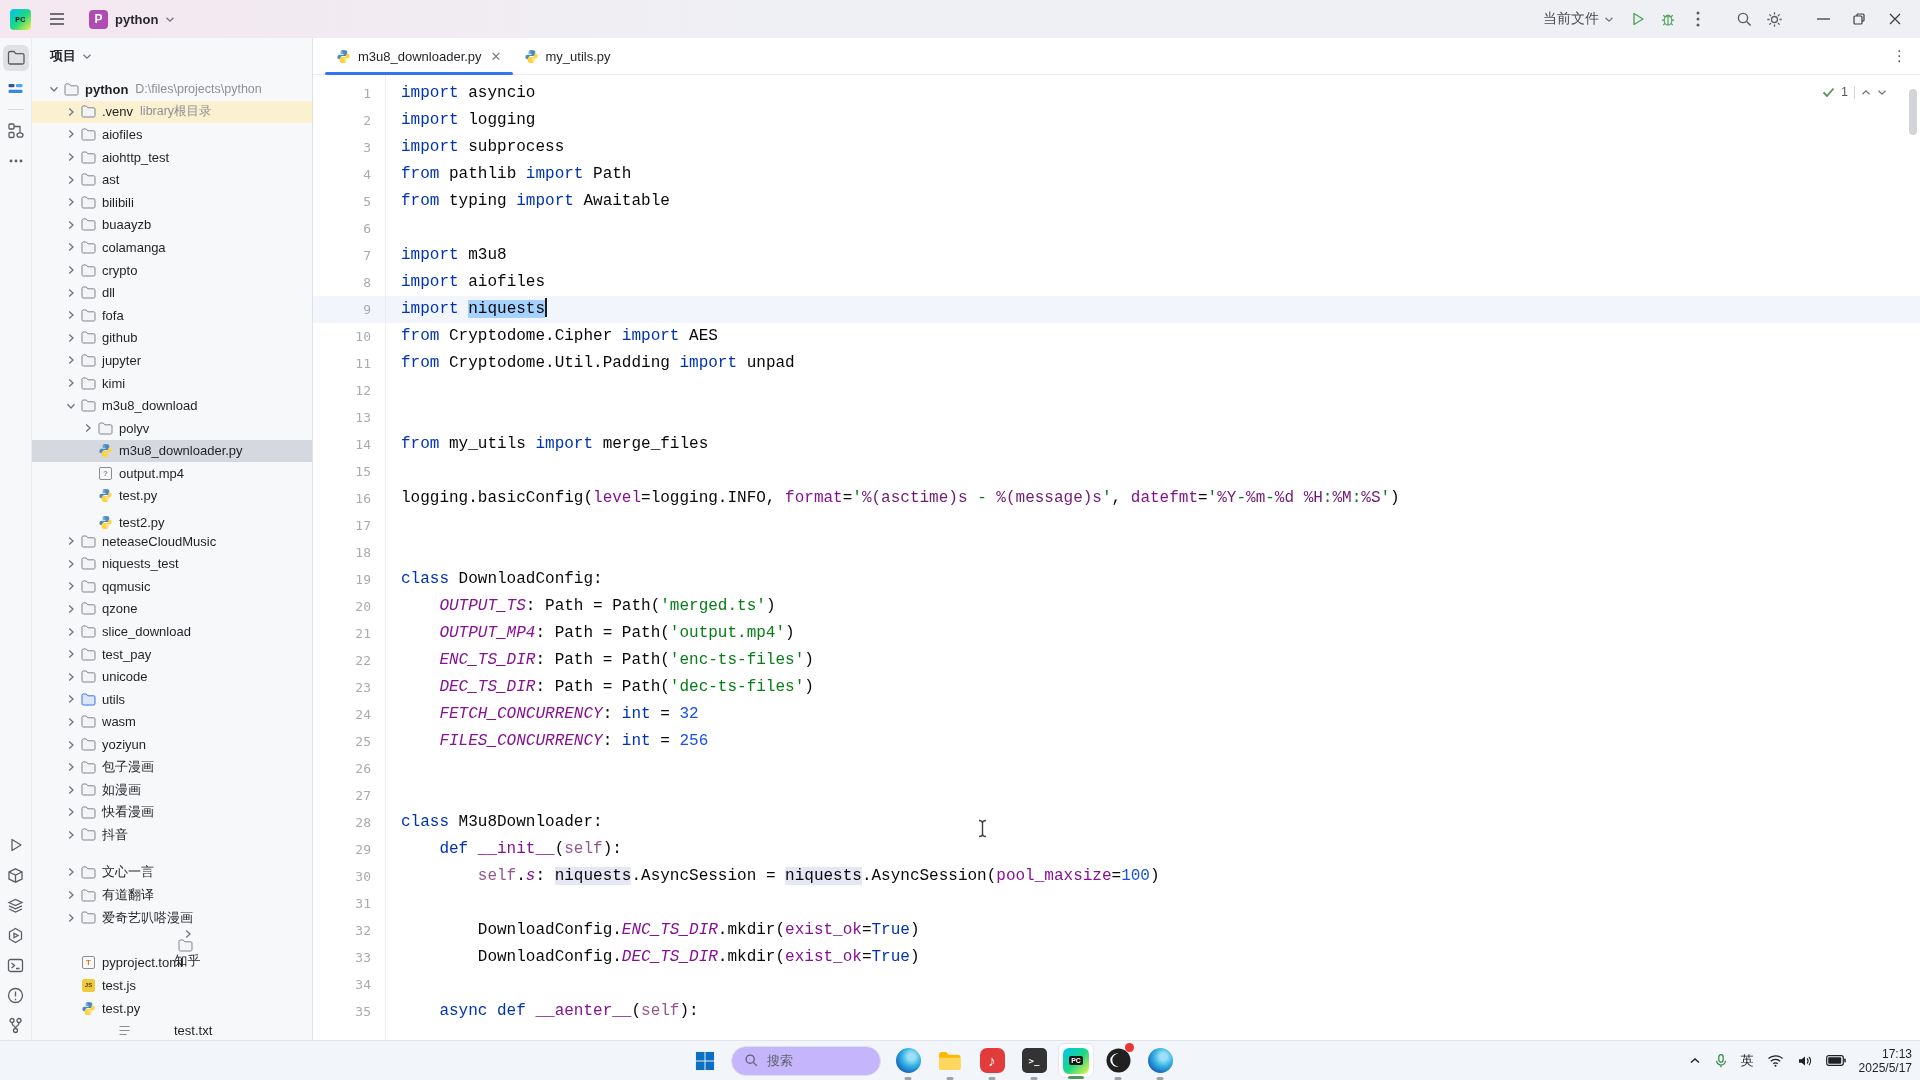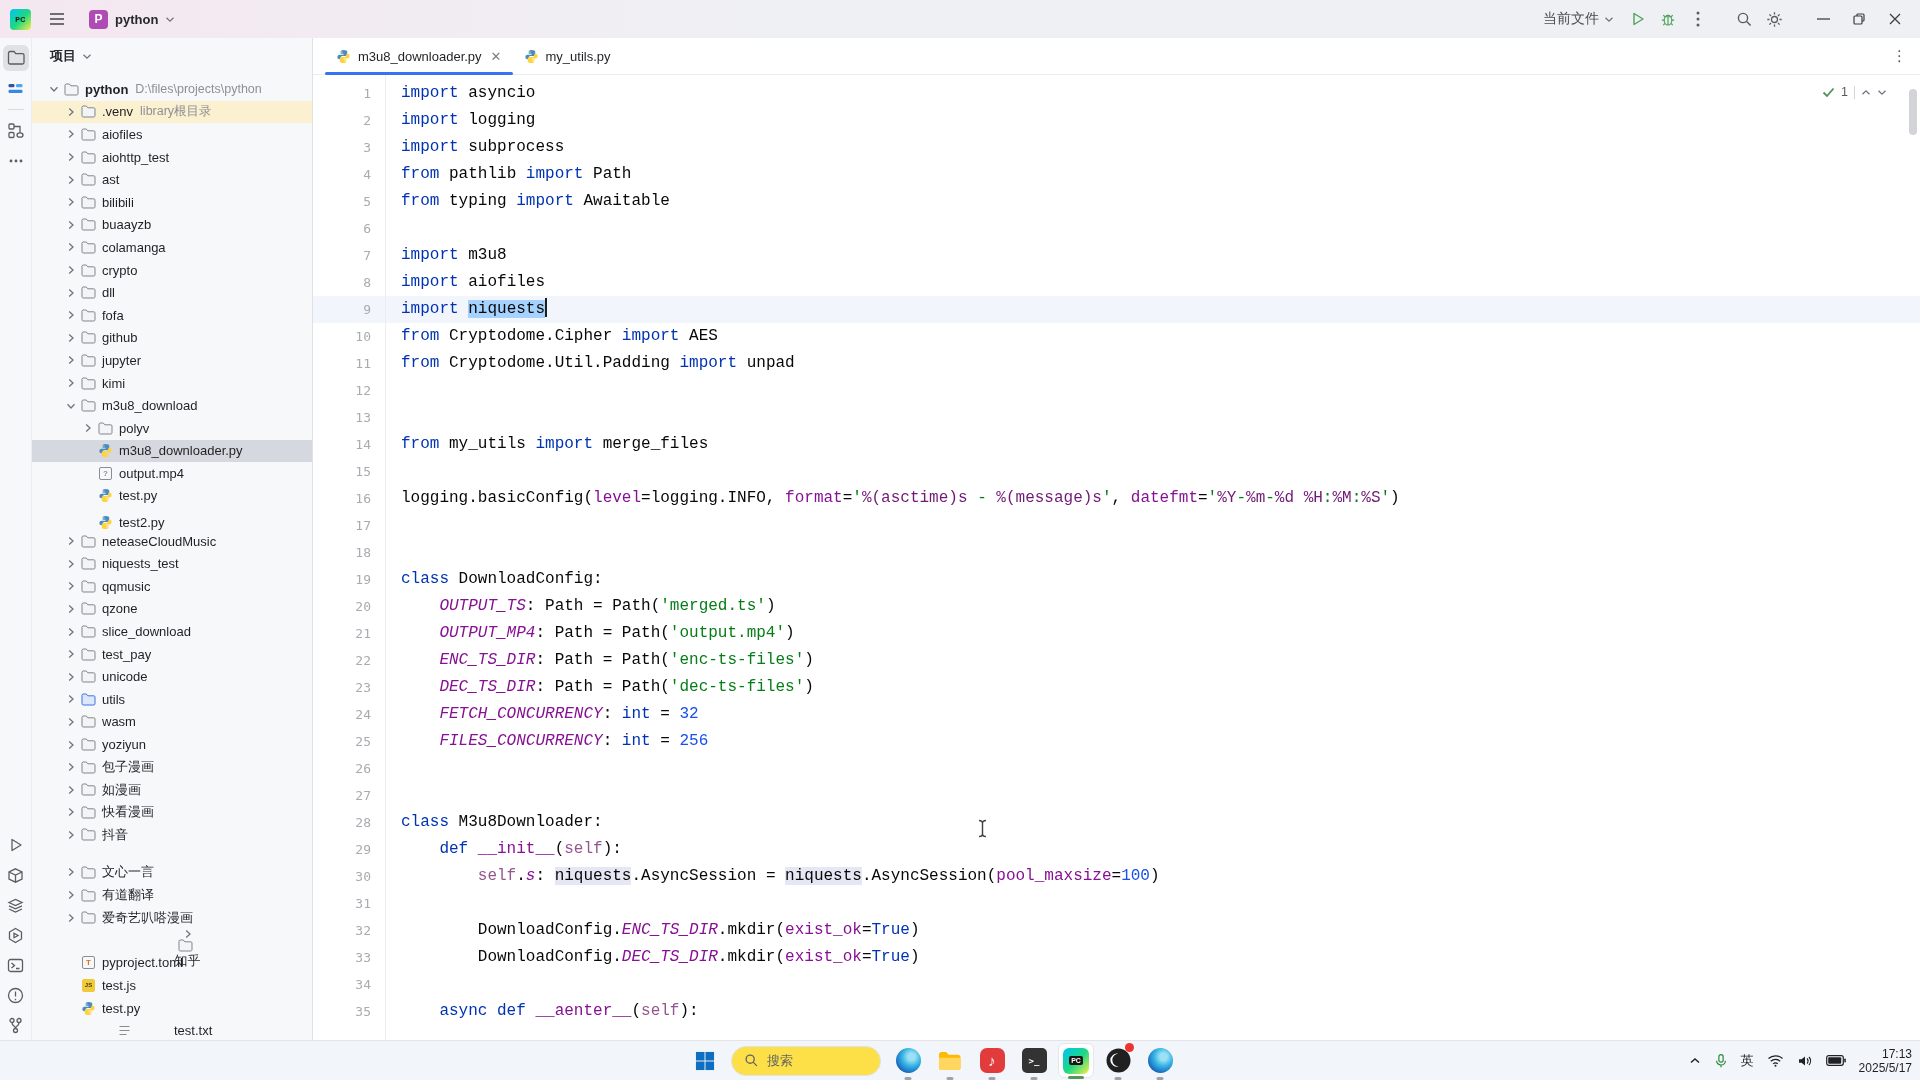--- a/index.html
+++ b/index.html
@@ -90,21 +90,21 @@
 
   .inspect-widget { position:absolute; top:7px; right:26px; display:flex; align-items:center; gap:6px; font-size:12.5px; color:#575b60; padding:3px 7px; border-radius:8px; background:rgba(255,255,255,.9); }
   .iw-sep { width:1px; height:13px; background:#d3d5db; }
   .scroll-thumb { position:absolute; right:3px; top:14px; width:8px; height:46px; border-radius:4px; background:#d2d4d8; }
   .ibeam { position:absolute; left:664px; top:744px; }
 
   
   .taskbar { position:absolute; bottom:0; left:0; right:0; height:40px; background:#f2f5f9; border-top:1px solid #e2e4e8; }
   .tb-center { position:absolute; left:688px; top:0; height:100%; display:flex; align-items:center; gap:9px; }
   .tb-start { width:34px; height:34px; display:grid; place-items:center; border-radius:6px; }
-  .search-pill { width:150px; height:30px; border-radius:15px; background:#fde047; border:1px solid #e0e2e6; display:flex; align-items:center; gap:8px; padding:0 12px; color:#5f6368; font-size:13px; }
+  .search-pill { width:150px; height:30px; border-radius:15px; background:#c4b5fd; border:1px solid #e0e2e6; display:flex; align-items:center; gap:8px; padding:0 12px; color:#5f6368; font-size:13px; }
   .app { position:relative; width:36px; height:38px; display:grid; place-items:center; }
   .app.active { background:#fff; border:1px solid #e4e6ea; border-radius:6px; height:35px; }
   .app .bar { position:absolute; bottom:0px; left:50%; transform:translateX(-50%); width:7px; height:3px; border-radius:2px; background:#9fa3a9; }
   .app.active .bar { width:16px; background:#57965c; bottom:-2px; }
   .app .badge { position:absolute; top:1px; right:2px; width:9px; height:9px; border-radius:50%; background:#e33; }
   .ic-circle { width:25px; height:25px; border-radius:50%; }
   .ic-edge { background:radial-gradient(circle at 62% 35%, #9ce0f5 0 16%, #35b3e3 42%, #1767c0 74%, #0f4da8 100%); }
   .ic-netease { width:25px; height:25px; border-radius:7px; background:#e23b3b; color:#fff; display:grid; place-items:center; font-size:15px; }
   .ic-term { width:25px; height:25px; border-radius:5px; background:#333; color:#fff; display:grid; place-items:center; font-family:"DejaVu Sans Mono",monospace; font-size:9px; font-weight:bold; }
   .ic-pycharm { width:26px; height:26px; border-radius:6px; background:linear-gradient(135deg,#00c4f5 0%,#1dd882 52%,#f8ef46 100%); display:grid; place-items:center; }

